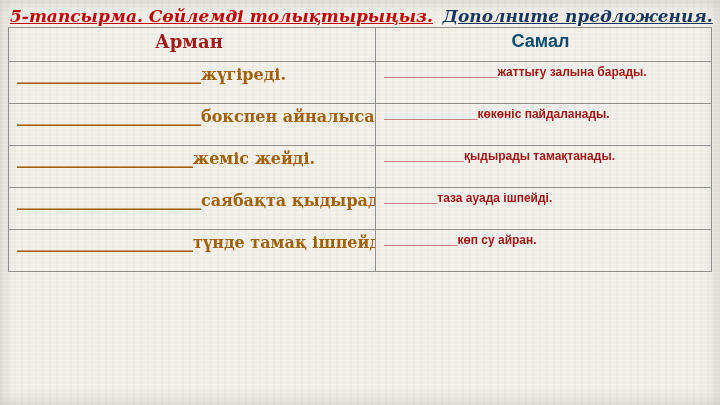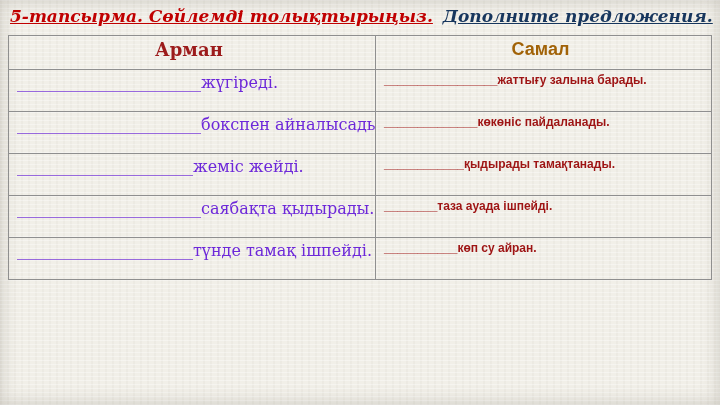--- a/index.html
+++ b/index.html
@@ -10,21 +10,21 @@
       repeating-linear-gradient(0deg, rgba(255,255,255,.35) 0 1px, rgba(0,0,0,0) 1px 4px),
       repeating-linear-gradient(90deg, rgba(120,110,90,.04) 0 2px, rgba(0,0,0,0) 2px 7px);
     font-family:"DejaVu Serif","Liberation Serif",serif;
     box-shadow:inset 0 0 18px rgba(90,85,70,.25);
     position:relative;
   }
   .slide{position:absolute;inset:0;padding:4px 6px 0 8px;box-sizing:border-box;}
 
   .title-line{
     font-size:17px;font-weight:bold;font-style:italic;
-    line-height:1.25;margin:2px 0 8px 2px;white-space:nowrap;
+    line-height:1.25;margin:2px 0 0 2px;white-space:nowrap;
   }
   .title-part1{color:#c00000;text-decoration:underline;text-decoration-color:#c00000;}
   .title-part2{color:#17365d;text-decoration:underline;text-decoration-color:#17365d;margin-left:4px;}
 
   .example-line{
     font-size:20px;font-weight:bold;line-height:1.2;margin:3px 0 4px 2px;white-space:nowrap;
   }
   .example-label{color:#c00000;font-style:italic;}
   .example-text{color:#17365d;font-style:italic;margin-left:6px;}
 
@@ -37,25 +37,25 @@
     border:1px solid #8f8f8f;
     vertical-align:top;
     padding:3px 14px 0 8px;
     overflow:hidden;
   }
   col.c-left{width:52.2%;}
   col.c-right{width:47.8%;}
 
   th.hdr{height:30px;font-size:18px;text-align:center;vertical-align:middle;padding:2px;}
   th.hdr-arman{color:#9c1b1b;font-weight:bold;font-family:"DejaVu Serif","Liberation Serif",serif;}
-  th.hdr-samal{color:#a16207;font-weight:600;font-family:"Liberation Sans","DejaVu Sans",sans-serif;text-align:center;}
+  th.hdr-samal{color:#0c4a6e;font-weight:600;font-family:"Liberation Sans","DejaVu Sans",sans-serif;text-align:center;}
 
   td.cell{height:38px;}
   td.cell-left{
-    color:#6d28d9;font-weight:normal;font-size:16px;
+    color:#a16207;font-weight:bold;font-size:16px;
     font-family:"DejaVu Serif","Liberation Serif",serif;
     white-space:nowrap;
   }
   td.cell-right{
     color:#9e1414;font-weight:bold;font-size:12px;
     font-family:Liberation Sans, sans-serif;
     white-space:nowrap;
   }
   .blank{letter-spacing:0;}
 </style>

